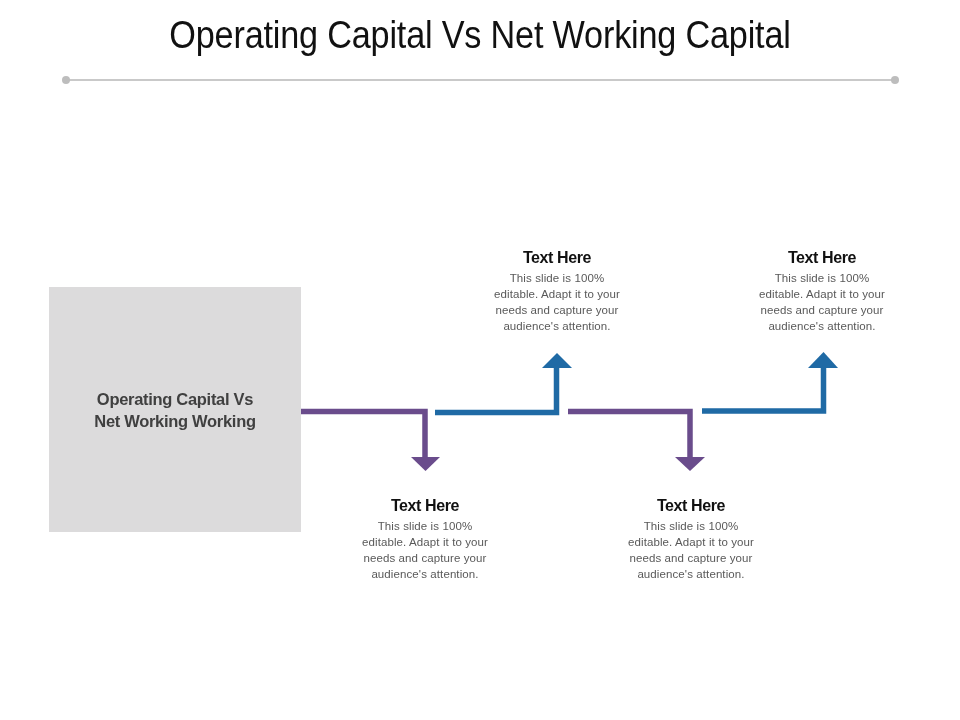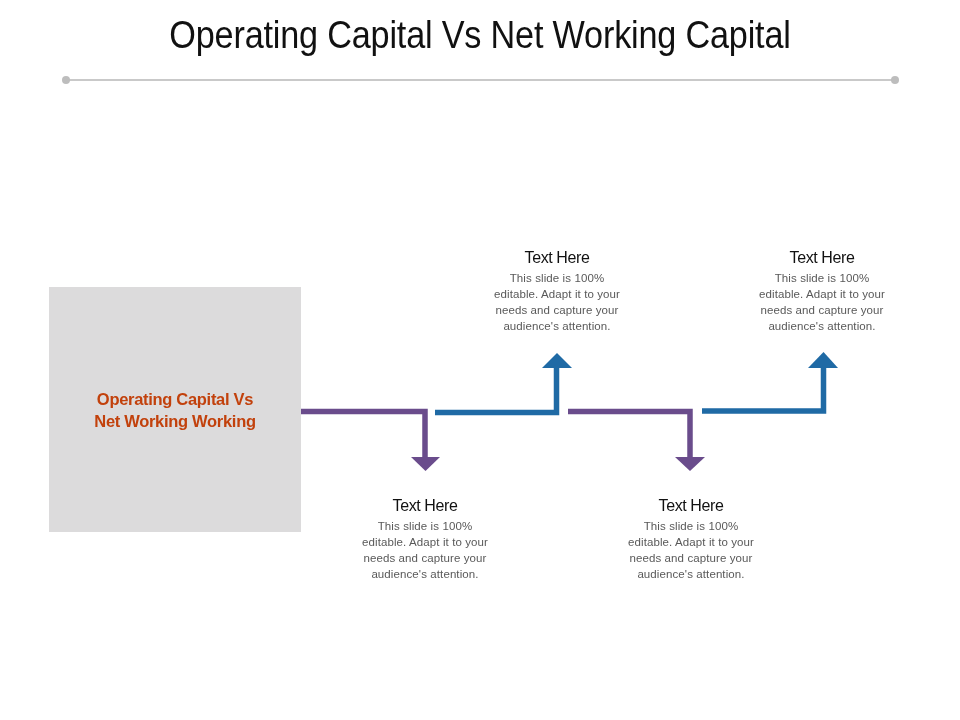--- a/index.html
+++ b/index.html
@@ -13,26 +13,26 @@
   .divider { position: absolute; left: 66px; top: 79px; width: 830px; height: 2px; background: #c9c9c9; }
   .dot { position: absolute; width: 8px; height: 8px; border-radius: 50%; background: #bdbdbd; top: 76px; }
   .dot.left { left: 62px; }
   .dot.right { left: 891px; }
   .main-box {
     position: absolute; left: 49px; top: 287px; width: 252px; height: 245px;
     background: #dcdbdc; display: flex; align-items: center; justify-content: center;
     text-align: center;
   }
   .main-box span {
-    font-weight: bold; font-size: 16.5px; line-height: 22px; color: #c2410c;
+    font-weight: bold; font-size: 16.5px; line-height: 22px; color: #404040;
     letter-spacing: -0.3px; width: 220px;
   }
   .arrows { position: absolute; left: 0; top: 0; width: 960px; height: 720px; }
   .callout { position: absolute; width: 170px; text-align: center; }
-  .callout .heading { font-weight: normal; font-size: 16px; color: #111111; letter-spacing: -0.4px; line-height: 20px; }
+  .callout .heading { font-weight: bold; font-size: 16px; color: #111111; letter-spacing: -0.4px; line-height: 20px; }
   .callout .body { font-size: 11.5px; color: #595959; line-height: 16px; margin-top: 2px; letter-spacing: 0.1px; }
   .c1 { left: 472px; top: 248px; }
   .c2 { left: 737px; top: 248px; }
   .c3 { left: 340px; top: 496px; }
   .c4 { left: 606px; top: 496px; }
   .callout .body span { display: block; }
 </style>
 </head>
 <body>
 

